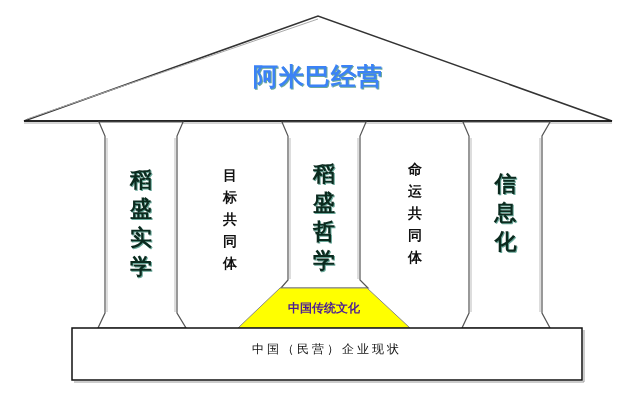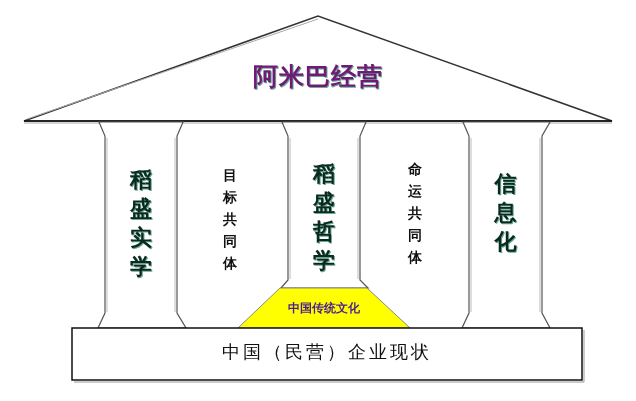--- a/index.html
+++ b/index.html
@@ -1,33 +1,33 @@
 <!DOCTYPE html>
 <html><head>
 <meta charset="utf-8">
 <style>
   html, body { margin:0; padding:0; background:#ffffff; }
   body { width:636px; height:401px; position:relative; overflow:hidden;
          font-family:"DejaVu Sans", sans-serif; }
   svg.diagram { position:absolute; left:0; top:0; }
   .label { position:absolute; text-align:center; line-height:1; }
   .title { left:0; width:636px; top:64px; font-size:25px; font-weight:bold;
-           color:#701a75; letter-spacing:1px;
+           color:#3b82f6; letter-spacing:1px;
            text-shadow:1px 1px 0 #6aa89a; font-family:"DejaVu Serif", serif; }
   .vert-big { font-size:22px; font-weight:bold; color:#0b2a1e;
               text-shadow:1px 1px 0 #6aa89a; font-family:"DejaVu Serif", serif;
               display:flex; flex-direction:column; align-items:center; }
   .vert-big span { display:block; height:29px; }
   .vert-small { font-size:14px; font-weight:bold; color:#111;
                 font-family:"DejaVu Serif", serif;
                 display:flex; flex-direction:column; align-items:center; }
   .vert-small span { display:block; height:22px; }
   .yellow-label { font-size:12px; font-weight:bold; color:#4c1d95;
                   font-family:"DejaVu Serif", serif; }
-  .base-label { font-size:18px; color:#111; font-family:"DejaVu Serif", serif;
+  .base-label { font-size:12px; color:#111; font-family:"DejaVu Serif", serif;
                 letter-spacing:3px; }
 </style>
 </head>
 <body>
 
 <svg class="diagram" width="636" height="401" viewBox="0 0 636 401">
 
   <g>
     <polygon points="24,121 318,16 612,121" fill="#ffffff" stroke="#333" stroke-width="1.5"></polygon>
     <polyline points="27,119 318,19" fill="none" stroke="#aaa" stroke-width="1"></polyline>

